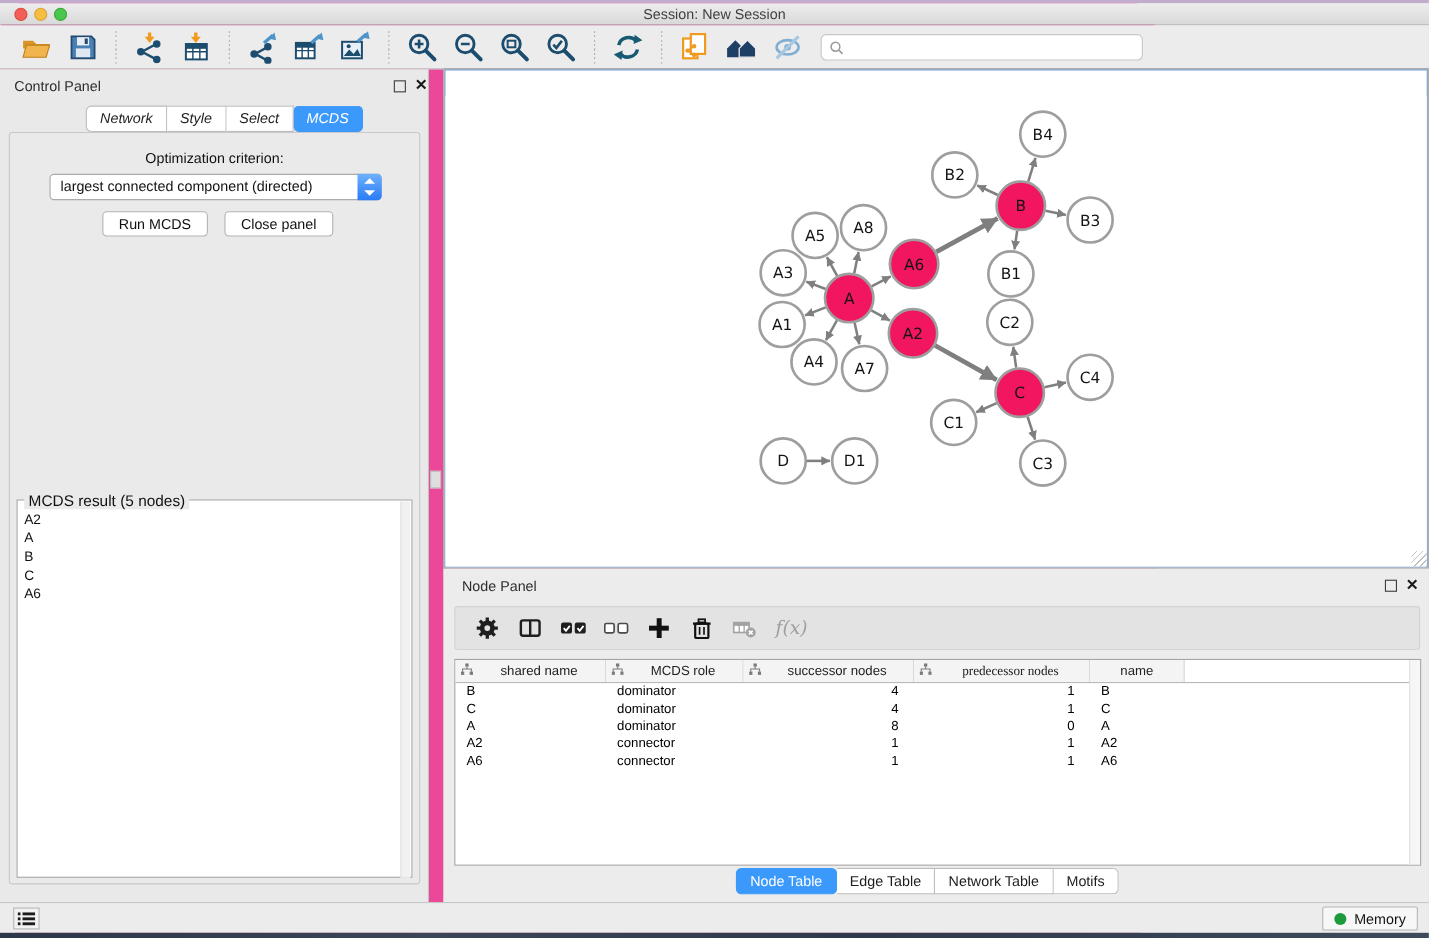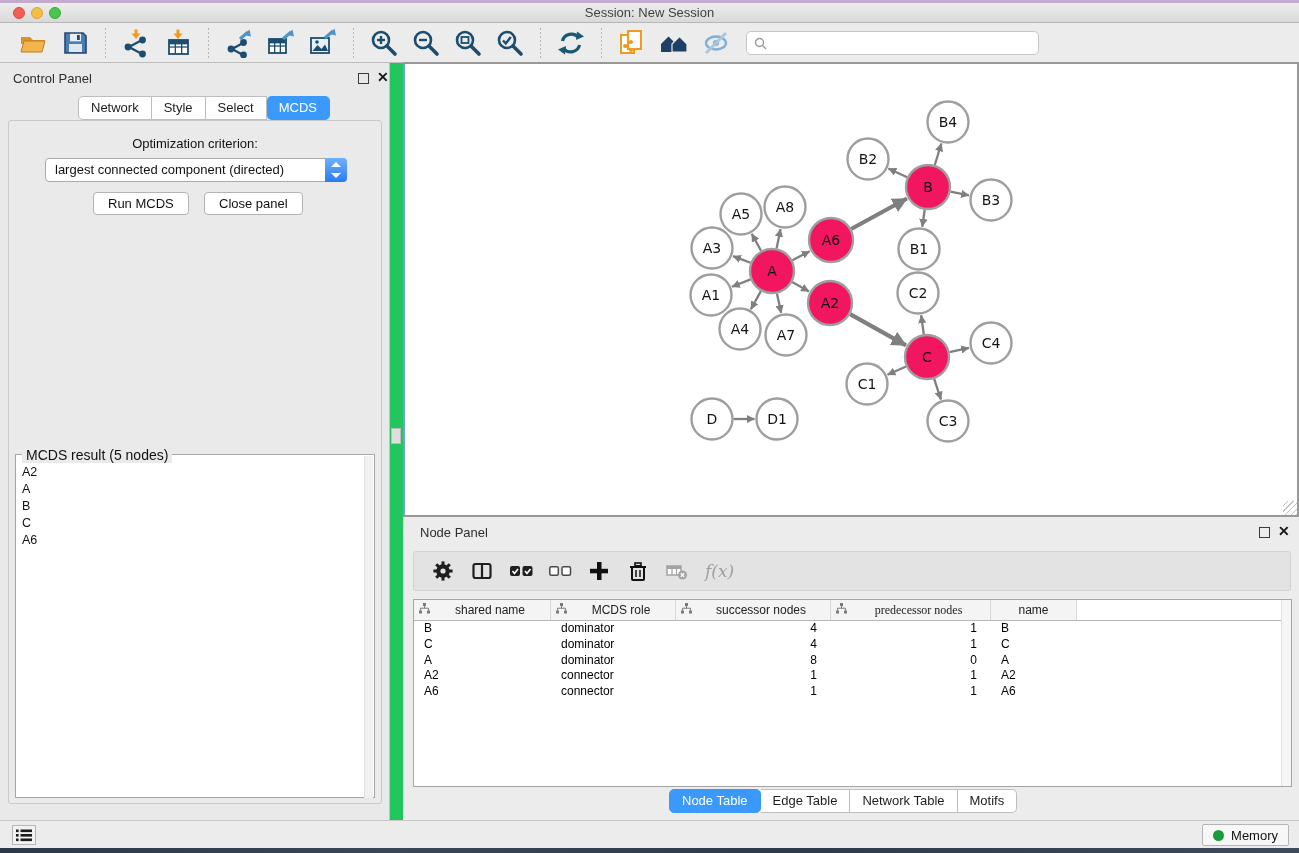--- a/index.html
+++ b/index.html
@@ -1,19 +1,19 @@
 <!DOCTYPE html>
 <html><head>
 <meta charset="utf-8">
 <style>
   * { margin:0; padding:0; box-sizing:border-box; }
   html,body { width:1299px; height:853px; overflow:hidden;
     font-family:"Liberation Sans", sans-serif; background:#e7e7e7; }
   .abs { position:absolute; }
-  #app { position:relative; width:1051px; height:853px; background:#22c55e;border-radius:31px; }
+  #app { position:relative; width:1051px; height:853px; background:#ec4899;border-radius:31px; }
 
   
   #desktop-top { left:0; top:0; width:1299px; height:3px; background:#c3abce; }
   #titlebar { left:0; top:3px; width:1299px; height:20px;
     background:linear-gradient(#ededed,#d9d9d9); border-bottom:1px solid #b6b6b6; }
   .light { width:12px; height:12px; border-radius:50%; position:absolute; top:4px; }
   .light.red { background:#f35f57; border:1px solid #d84b42; }
   .light.yellow { background:#f6bd43; border:1px solid #dba338; }
   .light.green { background:#49c64c; border:1px solid #3aa73e; }
   #app-title { width:100%; text-align:center; font-size:13px; color:#3f3f3f; line-height:20px; }
@@ -37,21 +37,21 @@
   .float-ico { width:11px; height:11px; border:1.6px solid #3c3c3c; display:inline-block; }
   .x-ico { font-size:14px; font-weight:bold; color:#181818; line-height:11px; }
   #cp-float { position:absolute; left:358px; top:10px; }
   #cp-close { position:absolute; left:377px; top:9px; }
   .seg-tabs { display:flex; }
   .seg-tab { background:#fff; border:1px solid #bdbdbd; border-left-width:0; font-size:13px;
     color:#1d1d1d; padding:3px 12px 4px; line-height:15px; }
   .seg-tab:first-child { border-left-width:1px; border-radius:5px 0 0 5px; }
   .seg-tab:last-child { border-radius:0 5px 5px 0; }
   .seg-tab.active { background:#3c99fc; border-color:#3c99fc; color:#fff; border-radius:5px; }
-  #cp-tabs { position:absolute; left:78px; top:33px; }
+  #cp-tabs { position:absolute; left:78px; top:33px;font-style:italic; }
   #cp-content { position:absolute; left:8px; top:57px; width:374px; height:684px;
     border:1px solid #c9c9c9; border-radius:3px; background:#eaeaea; }
   #opt-label { position:absolute; left:0; top:15px; width:100%; text-align:center;
     font-size:13px; color:#111; }
   #criterion-select { position:absolute; left:36px; top:37px; width:302px; height:24px;
     background:#fff; border:1px solid #ababab; border-radius:4px; font-size:13px;
     line-height:22px; padding-left:9px; color:#111; }
   #criterion-cap { position:absolute; right:-1px; top:-1px; width:22px; height:24px;
     background:linear-gradient(#6db1fd,#2a7bf6); border-radius:0 4px 4px 0; }
   .chev { position:absolute; left:6px; width:0; height:0; border-left:5px solid transparent;

